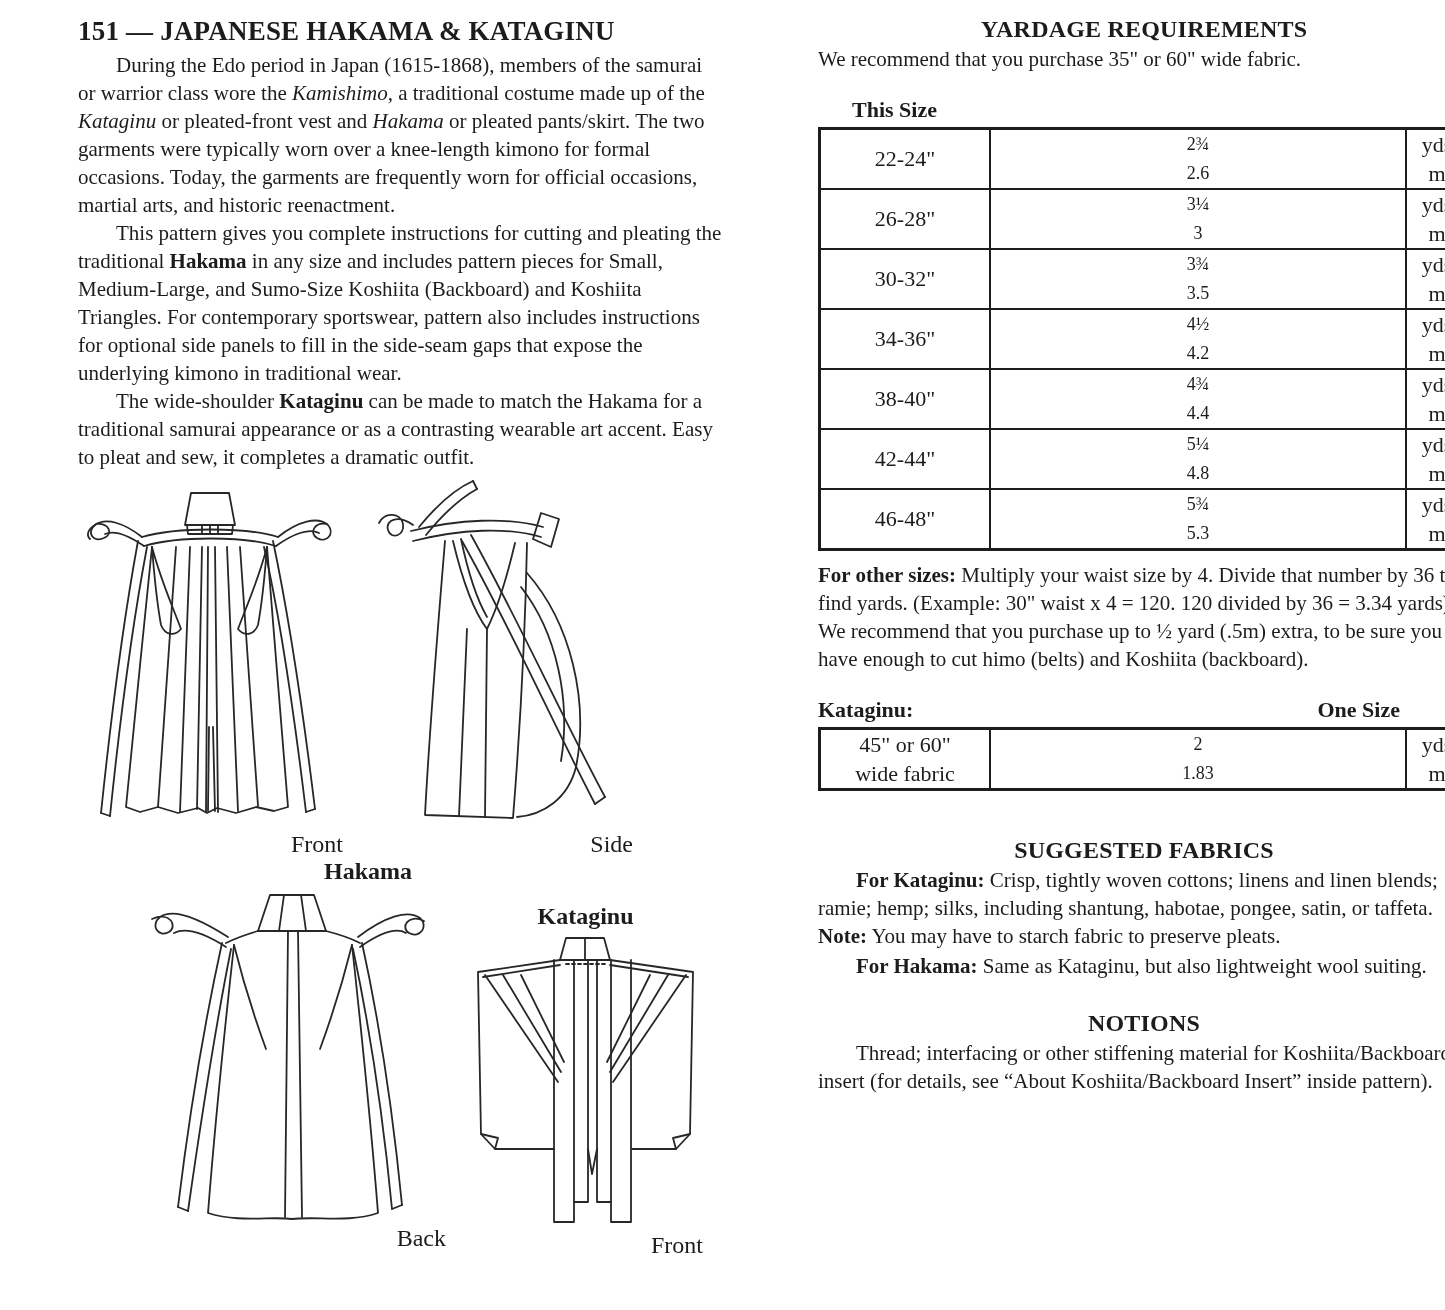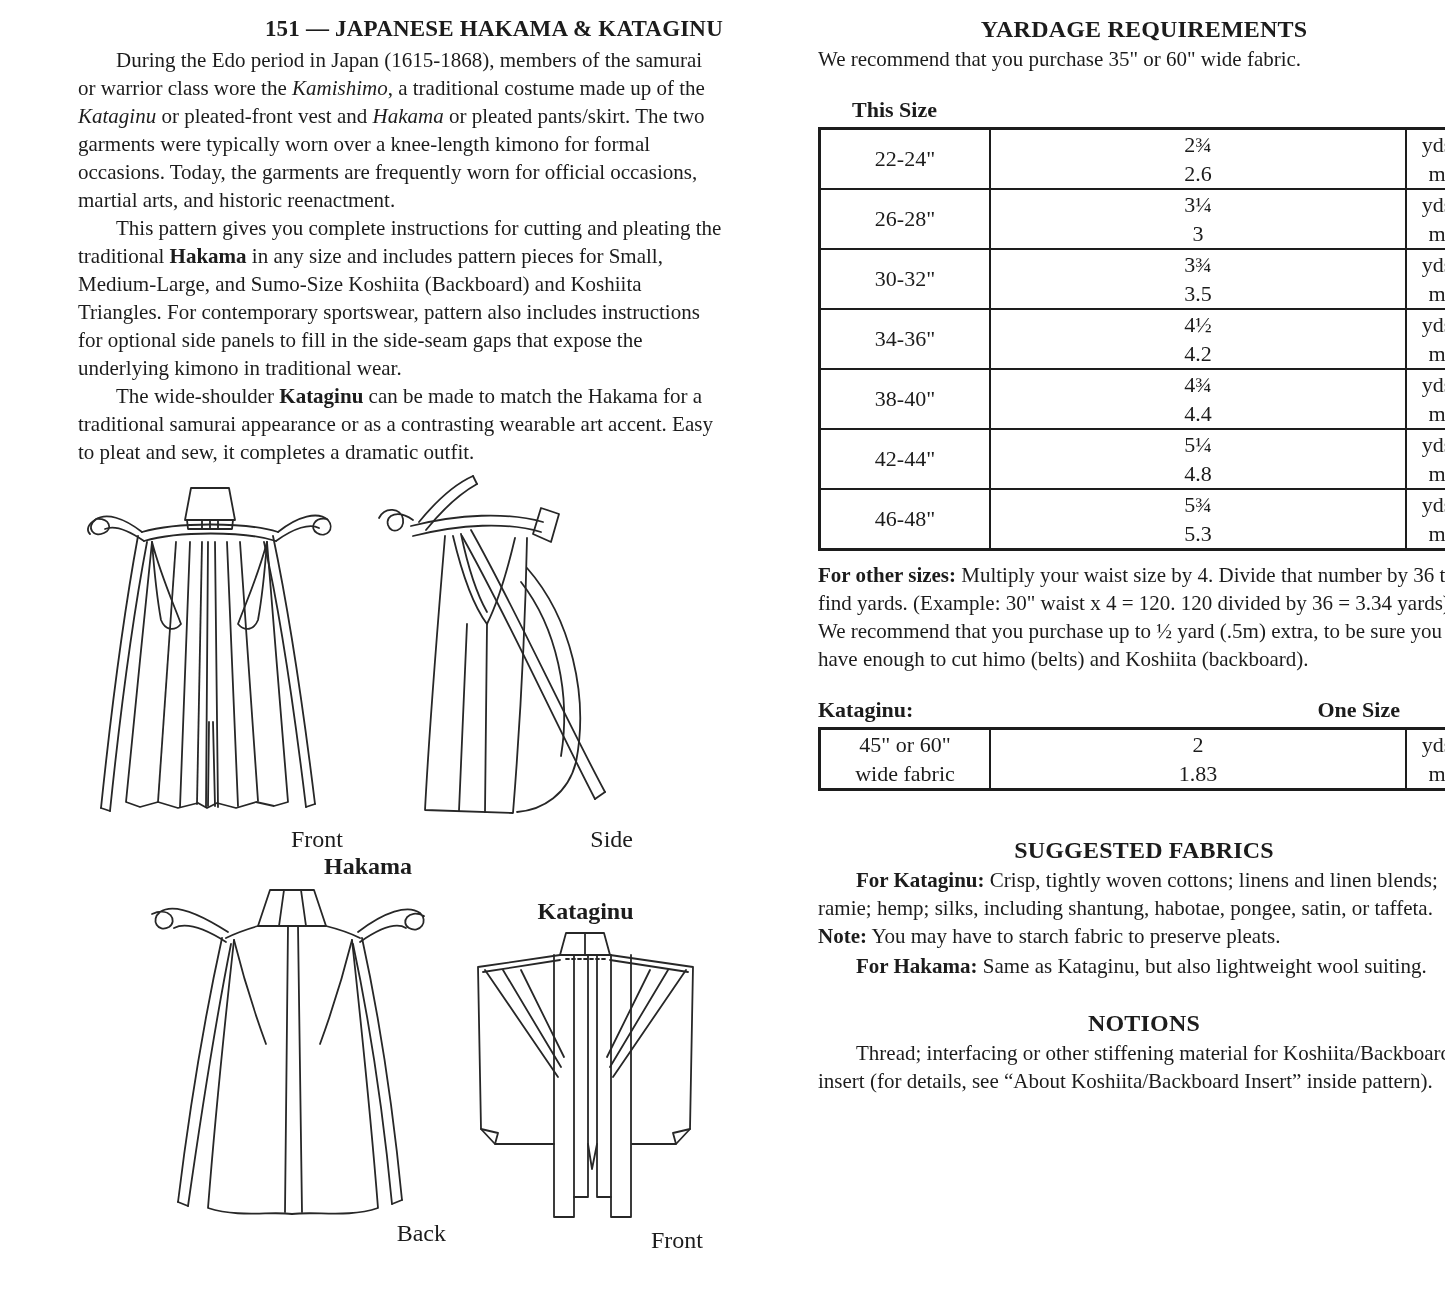--- a/index.html
+++ b/index.html
@@ -12,22 +12,22 @@
   }
   .page { position: relative; width: 1445px; height: 1310px; }
 
   
   .col-left  { position: absolute; left: 78px;  top: 16px; width: 645px; }
   .col-right { position: absolute; left: 786px; top: 16px; width: 652px; margin-left: 32px; }
 
   
   .doc-title {
     margin: 0 0 4px 0;
-    font-size: 23px; font-weight: bold;
-    text-align: right; letter-spacing: 0.2px;
+    font-size: 27px; font-weight: bold;
+    text-align: left; letter-spacing: 0.2px;
   }
   p.body { margin: 0; font-size: 21px; line-height: 28px; text-indent: 38px; }
   .it { font-style: italic; }
   .b  { font-weight: bold; }
 
   
   .illus-row1 { display: flex; align-items: flex-start; margin-top: 6px; }
   .illus-row2 { display: flex; align-items: flex-start; margin-left: 58px; }
   figure { margin: 0; }
   .fig-cap {
@@ -51,21 +51,21 @@
     text-align: center; letter-spacing: 0.2px;
   }
   .r-label { font-size: 22px; font-weight: bold; margin: 6px 0 0 0; }
   .r-note  { font-size: 21px; margin: 2px 0 0 0; line-height: 28px; }
   .waist-label { font-size: 22px; font-weight: bold; margin: 24px 0 4px 34px; }
 
   table.yardage { border-collapse: collapse; width: 652px; table-layout: fixed; }
   table.yardage td { border: 2px solid #1d1d1d; padding: 0; }
   table.yardage { border: 3px solid #1d1d1d; }
   td.size-cell { width: 168px; text-align: center; font-size: 22px; }
-  td.yard-cell { width: 414px; text-align: center; font-size: 22px; }
+  td.yard-cell { width: 414px; text-align: center; font-size: 18px; }
   td.unit-cell { width: 60px;  text-align: center; font-size: 22px; }
   .cell-line { line-height: 29px; height: 29px; }
 
   p.other-sizes { margin: 10px 0 0 0; font-size: 21px; line-height: 28px; }
 
   .kat-header { display: flex; margin-top: 24px; align-items: baseline; }
   .kat-header .klabel { width: 168px; font-size: 22px; font-weight: bold; }
   .kat-header .onesize { width: 414px; text-align: right; font-size: 22px; font-weight: bold; }
 
   table.kat-table { margin-top: 4px; }

